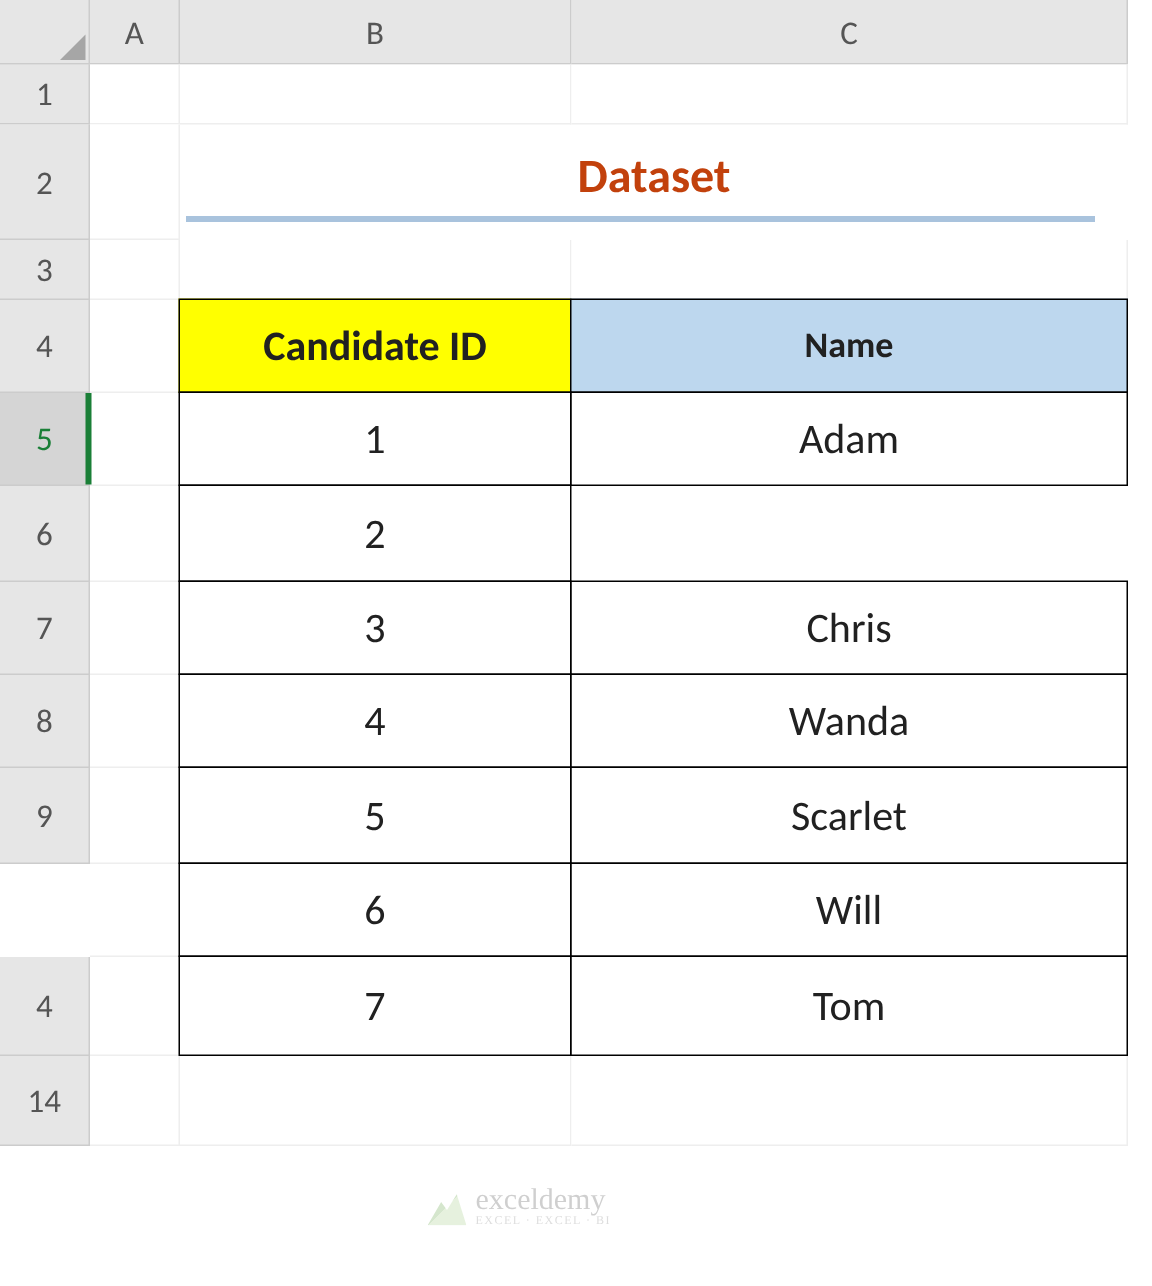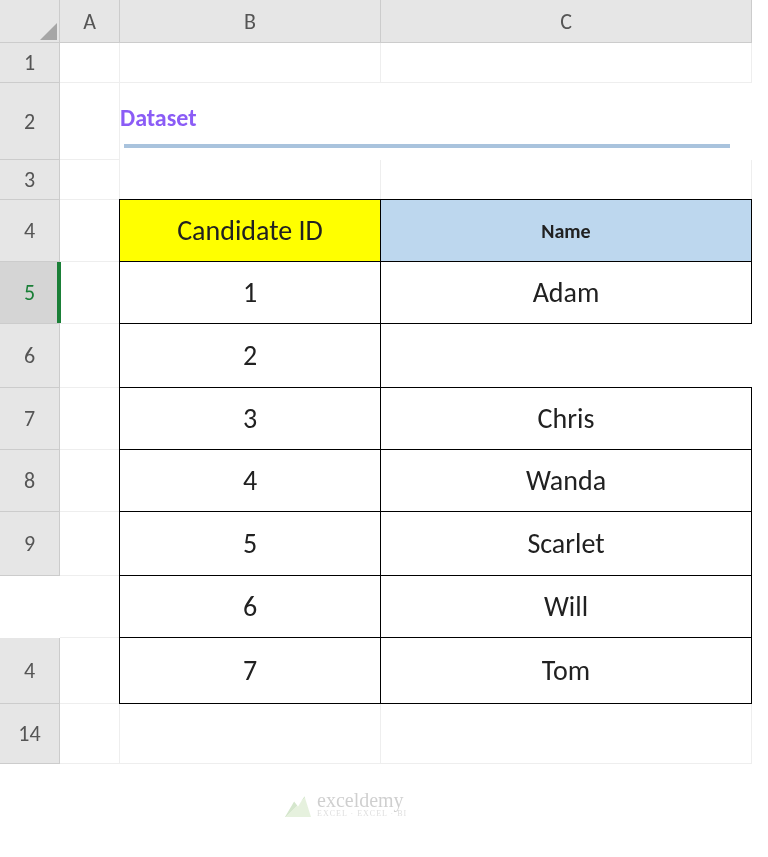--- a/index.html
+++ b/index.html
@@ -71,46 +71,46 @@
       border-right: 1px solid #eee;
       border-bottom: 1px solid #eee;
       background: #fff;
     }
     
     .title-cell {
       grid-column: 3 / span 2;
       grid-row: 3;
       display: flex;
       align-items: center;
-      justify-content: flex-start;
-      font-size: 24px;
+      justify-content: center;
+      font-size: 32px;
       font-weight: bold;
-      color: #8b5cf6;
+      color: #c2410c;
       padding-bottom: 8px;
       position: relative;
     }
     .title-cell .underline {
       position: absolute;
       bottom: 12px;
       left: 4px; right: 22px;
       height: 4px;
       background: #a9c3dd;
     }
     
     .tbl {
       display: flex;
       align-items: center;
       justify-content: center;
       font-size: 28px;
       color: #212121;
       border: 1px solid #000;
       margin: -1px 0 0 -1px;
     }
-    .hdr-b { background: #ffff00; font-weight: normal; font-size: 28px; }
-    .hdr-c { background: #bdd7ee; font-weight: bold; font-size: 20px; }
+    .hdr-b { background: #ffff00; font-weight: bold; font-size: 28px; }
+    .hdr-c { background: #bdd7ee; font-weight: bold; font-size: 24px; }
     .watermark {
       position: absolute;
       left: 285px; top: 790px;
       display: flex;
       align-items: center;
       opacity: 0.28;
       font-size: 20px;
       color: #555;
       font-family: Liberation Serif, serif;
     }

